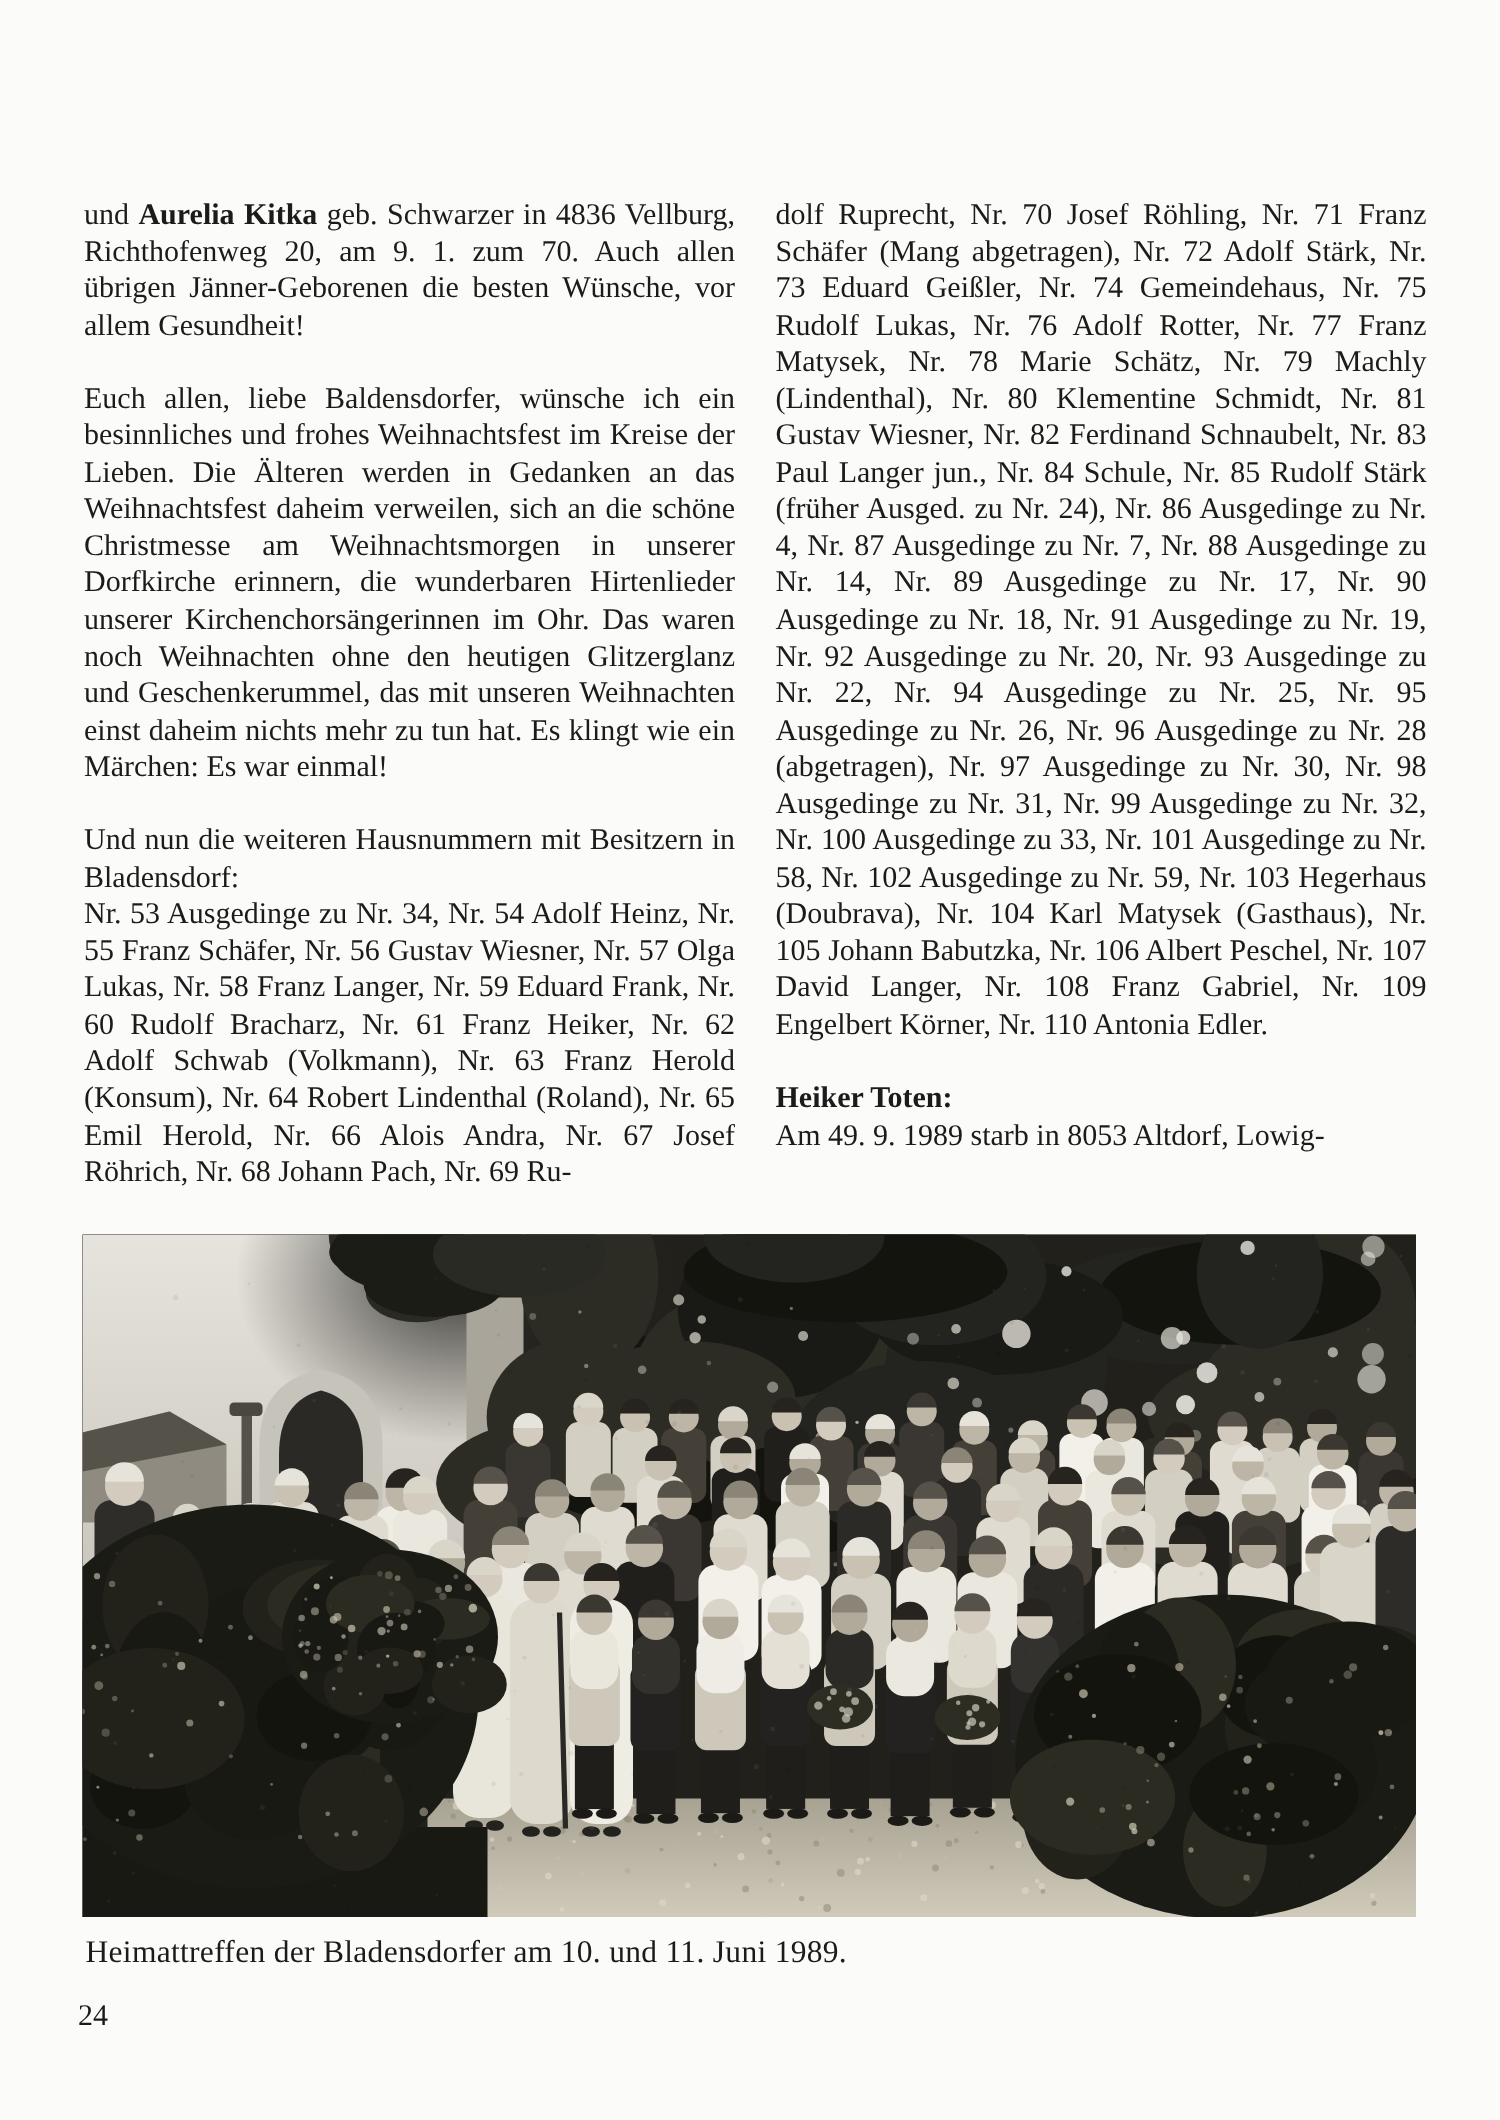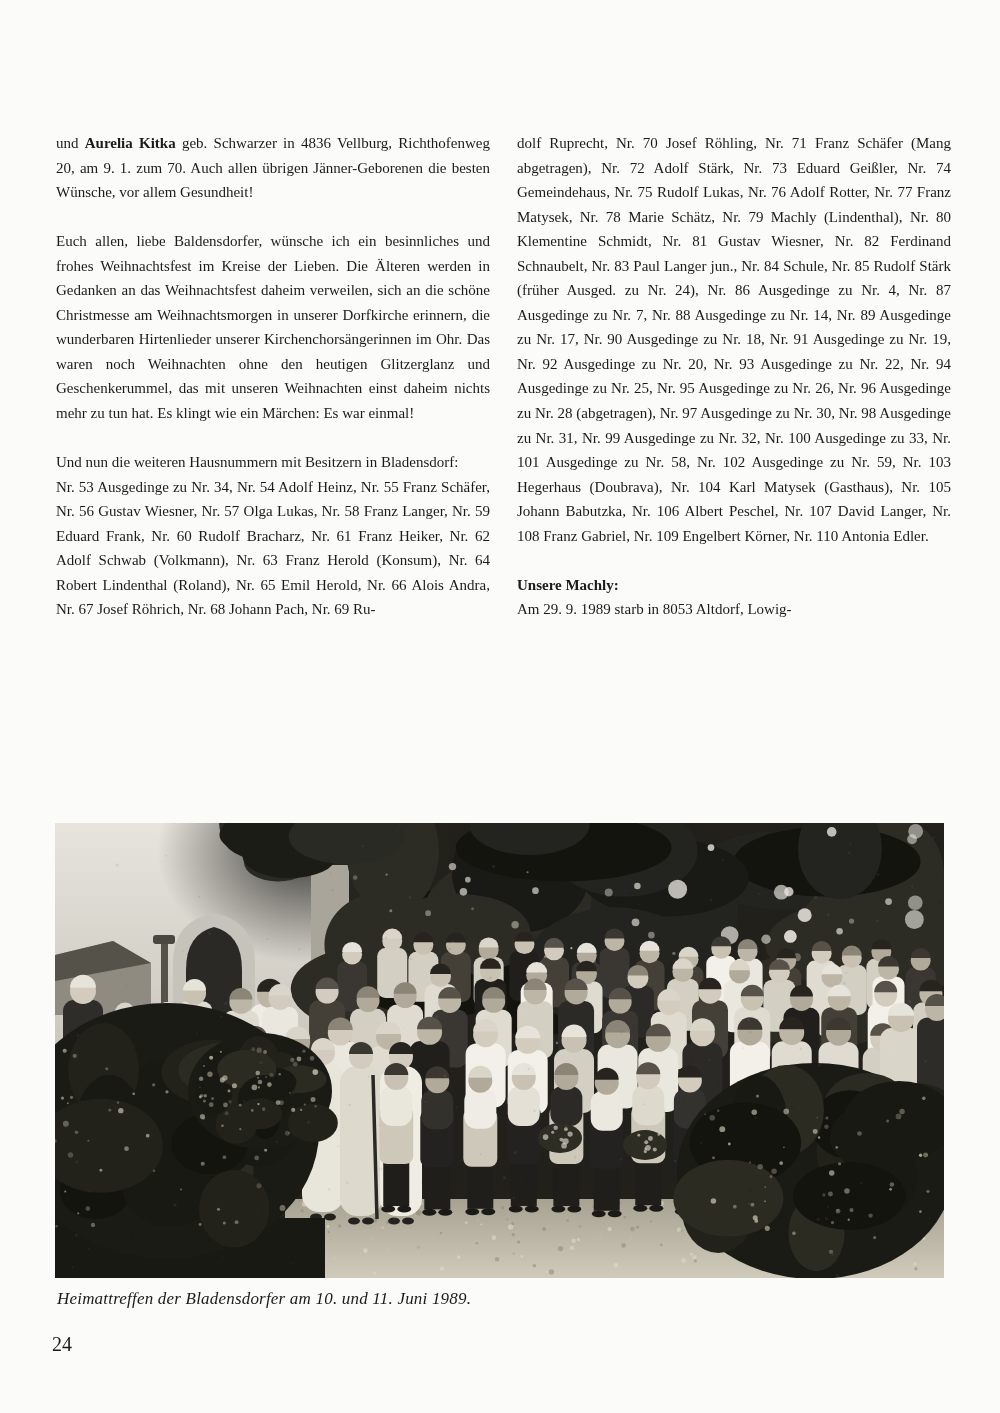--- a/index.html
+++ b/index.html
@@ -7,36 +7,36 @@
     width: 1000px; height: 1413px;
     background: #fbfbf9;
     font-family: "Liberation Serif", "DejaVu Serif", serif;
   }
   #page {
     position: relative; width: 1000px; height: 1413px;
     background: #fbfbf9; color: #1b1b1b; overflow: hidden;
   }
   .col {
     position: absolute; top: 131px; width: 434px;
-    font-size: 15px; line-height: 24.55px;
+    font-size: 20px; line-height: 24.55px;
     text-align: justify;
   }
   #col-left  { left: 56px; }
   #col-right { left: 517px; }
   .col p { margin: 0 0 24.5px 0; }
   .col p:last-child { margin-bottom: 0; }
   strong { font-weight: bold; }
   .photo-frame {
     position: absolute; left: 55px; top: 823px;
     width: 889px; height: 455px; background: #1f1f1b;
   }
   .photo-frame svg { display: block; }
   .caption {
     position: absolute; left: 57px; top: 1289px;
-    font-style: italic; font-size: 17px; letter-spacing: 0.2px;
+    font-size: 21px; letter-spacing: 0.2px;
   }
   .credit {
     position: absolute; left: 605px; top: 1289px; width: 350px;
     text-align: right; font-size: 20.5px;
   }
   .pagenum {
     position: absolute; left: 52px; top: 1333px; font-size: 20px;
   }
 </style>
 </head>
@@ -45,21 +45,21 @@
 <div id="page">
 
   <div class="col" id="col-left">
     <p><span>und </span><strong>Aurelia Kitka</strong><span> geb. Schwarzer in 4836 Vellburg, Richthofenweg 20, am 9. 1. zum 70. Auch allen übrigen Jänner-Geborenen die besten Wünsche, vor allem Gesundheit!</span></p>
     <p>Euch allen, liebe Baldensdorfer, wünsche ich ein besinnliches und frohes Weihnachtsfest im Kreise der Lieben. Die Älteren werden in Gedanken an das Weihnachtsfest daheim verweilen, sich an die schöne Christmesse am Weihnachtsmorgen in unserer Dorfkirche erinnern, die wunderbaren Hirtenlieder unserer Kirchenchorsängerinnen im Ohr. Das waren noch Weihnachten ohne den heutigen Glitzerglanz und Geschenkerummel, das mit unseren Weihnachten einst daheim nichts mehr zu tun hat. Es klingt wie ein Märchen: Es war einmal!</p>
     <p><span>Und nun die weiteren Hausnummern mit Besitzern in Bladensdorf:</span><br><span>Nr. 53 Ausgedinge zu Nr. 34, Nr. 54 Adolf Heinz, Nr. 55 Franz Schäfer, Nr. 56 Gustav Wiesner, Nr. 57 Olga Lukas, Nr. 58 Franz Langer, Nr. 59 Eduard Frank, Nr. 60 Rudolf Bracharz, Nr. 61 Franz Heiker, Nr. 62 Adolf Schwab (Volkmann), Nr. 63 Franz Herold (Konsum), Nr. 64 Robert Lindenthal (Roland), Nr. 65 Emil Herold, Nr. 66 Alois Andra, Nr. 67 Josef Röhrich, Nr. 68 Johann Pach, Nr. 69 Ru-</span></p>
   </div>
 
   <div class="col" id="col-right">
     <p>dolf Ruprecht, Nr. 70 Josef Röhling, Nr. 71 Franz Schäfer (Mang abgetragen), Nr. 72 Adolf Stärk, Nr. 73 Eduard Geißler, Nr. 74 Gemeindehaus, Nr. 75 Rudolf Lukas, Nr. 76 Adolf Rotter, Nr. 77 Franz Matysek, Nr. 78 Marie Schätz, Nr. 79 Machly (Lindenthal), Nr. 80 Klementine Schmidt, Nr. 81 Gustav Wiesner, Nr. 82 Ferdinand Schnaubelt, Nr. 83 Paul Langer jun., Nr. 84 Schule, Nr. 85 Rudolf Stärk (früher Ausged. zu Nr. 24), Nr. 86 Ausgedinge zu Nr. 4, Nr. 87 Ausgedinge zu Nr. 7, Nr. 88 Ausgedinge zu Nr. 14, Nr. 89 Ausgedinge zu Nr. 17, Nr. 90 Ausgedinge zu Nr. 18, Nr. 91 Ausgedinge zu Nr. 19, Nr. 92 Ausgedinge zu Nr. 20, Nr. 93 Ausgedinge zu Nr. 22, Nr. 94 Ausgedinge zu Nr. 25, Nr. 95 Ausgedinge zu Nr. 26, Nr. 96 Ausgedinge zu Nr. 28 (abgetragen), Nr. 97 Ausgedinge zu Nr. 30, Nr. 98 Ausgedinge zu Nr. 31, Nr. 99 Ausgedinge zu Nr. 32, Nr. 100 Ausgedinge zu 33, Nr. 101 Ausgedinge zu Nr. 58, Nr. 102 Ausgedinge zu Nr. 59, Nr. 103 Hegerhaus (Doubrava), Nr. 104 Karl Matysek (Gasthaus), Nr. 105 Johann Babutzka, Nr. 106 Albert Peschel, Nr. 107 David Langer, Nr. 108 Franz Gabriel, Nr. 109 Engelbert Körner, Nr. 110 Antonia Edler.</p>
-    <p><strong>Unsere Machly:</strong><br><span>Am 29. 9. 1989 starb in 8053 Altdorf, Lowig-</span></p>
+    <p><strong>Heiker Toten:</strong><br><span>Am 49. 9. 1989 starb in 8053 Altdorf, Lowig-</span></p>
   </div>
 
   <div class="photo-frame" role="img" aria-label="Black-and-white group photograph of the Bladensdorf reunion: a large crowd of elderly people in rows before a white church wall with a pointed-arch doorway on the left and dark trees behind, with shrubs and grass in the foreground.">
     <svg id="photo-svg" viewBox="0 0 889 455" width="889" height="455" preserveAspectRatio="none">
         <defs>
           <linearGradient id="wg" x1="0" y1="0" x2="0" y2="1">
             <stop offset="0" stop-color="#e7e4dd"></stop>
             <stop offset="1" stop-color="#c7c3ba"></stop>
           </linearGradient>
           <linearGradient id="gg" x1="0" y1="0" x2="0" y2="1">

